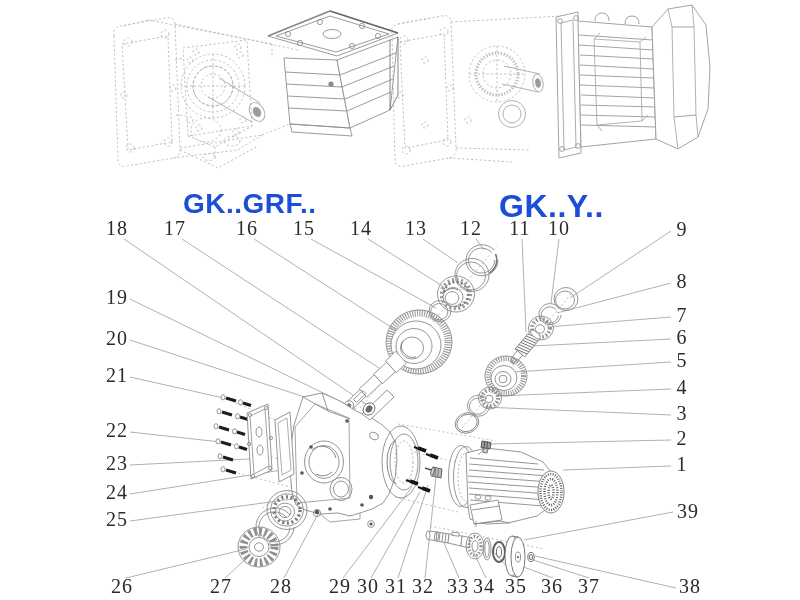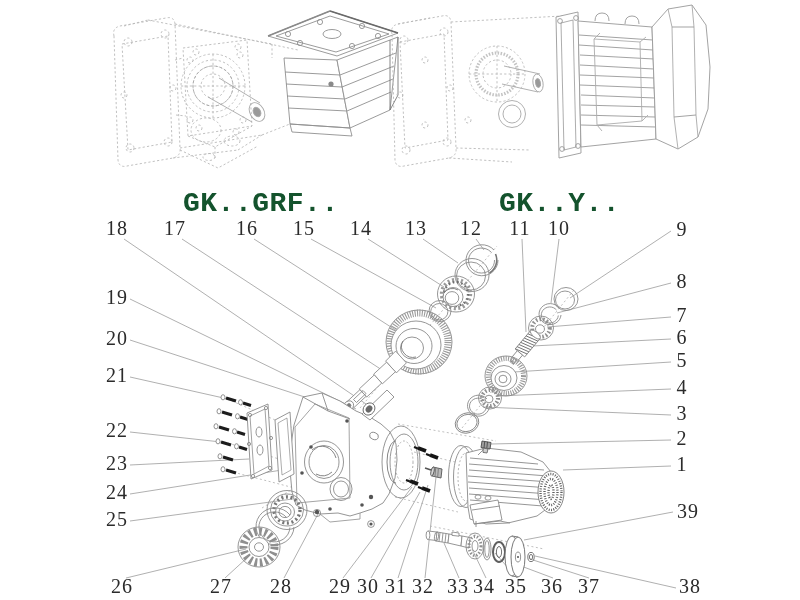--- a/index.html
+++ b/index.html
@@ -1,19 +1,19 @@
 <!DOCTYPE html>
 <html><head>
 <meta charset="utf-8">
 <style>
   html,body{margin:0;padding:0;background:#ffffff;}
   #page{position:relative;width:800px;height:600px;background:#ffffff;overflow:hidden;
         font-family:"Liberation Serif", serif;}
   svg{position:absolute;left:0;top:0;filter:blur(0.5px);}
-  .lbl{position:absolute;font-family:Liberation Mono, monospace;font-weight:bold;color:#14532d;filter:blur(0.3px);}
+  .lbl{position:absolute;font-family:Liberation Sans, sans-serif;font-weight:bold;color:#1d4ed8;filter:blur(0.3px);}
 </style>
 </head>
 <body>
 <div id="page">
 <svg width="800" height="600" viewBox="0 0 800 600">
 
   <g id="tl" stroke="#b9b9b9" fill="none" stroke-width="0.9">
     <g stroke-dasharray="2.2 2.2">
 
       <path d="M114 36 Q112 28 120 26 L166 18 Q174 16 175 24 L180 148 Q181 156 173 158 L127 166 Q119 168 118 160 Z"></path>
@@ -568,14 +568,14 @@
     <text x="396" y="593">31</text>
     <text x="423" y="593">32</text>
     <text x="458" y="593">33</text>
     <text x="484" y="593">34</text>
     <text x="516" y="593">35</text>
     <text x="552" y="593">36</text>
     <text x="589" y="593">37</text>
   </g>
 </svg>
 <div class="lbl" style="left:183px;top:188px;font-size:28px;letter-spacing:0.5px;">GK..GRF..</div>
-<div class="lbl" style="left:499px;top:188px;font-size:28px;letter-spacing:0.5px;">GK..Y..</div>
+<div class="lbl" style="left:499px;top:188px;font-size:32px;letter-spacing:0.5px;">GK..Y..</div>
 </div>
 
 </body></html>

